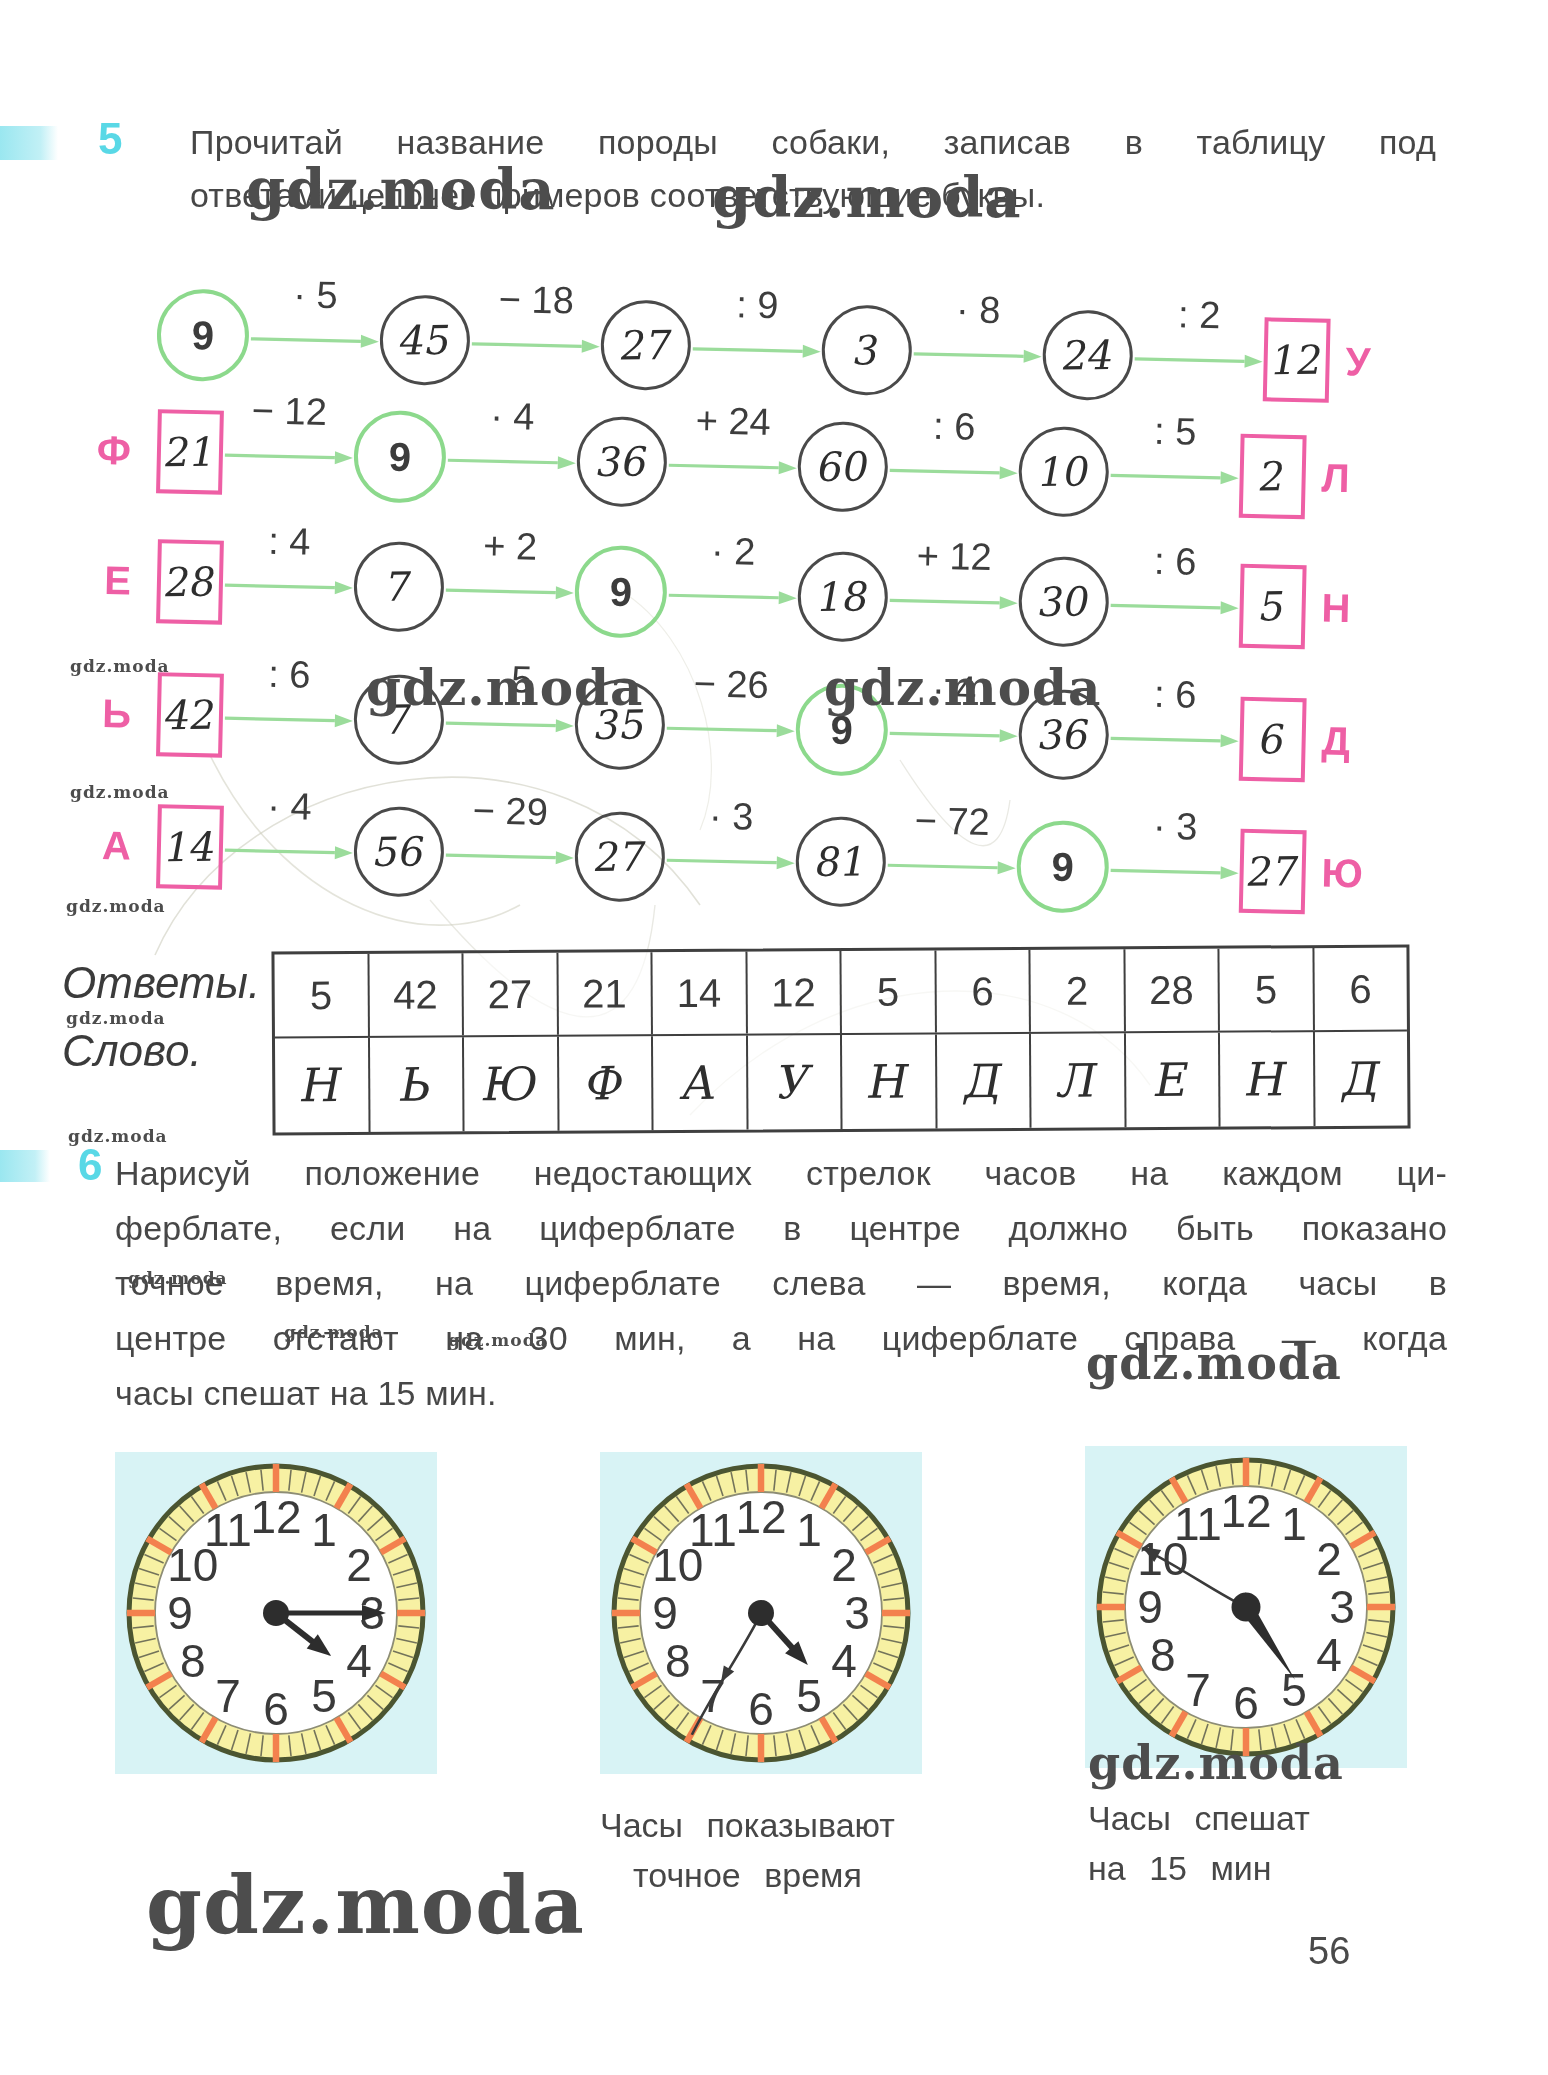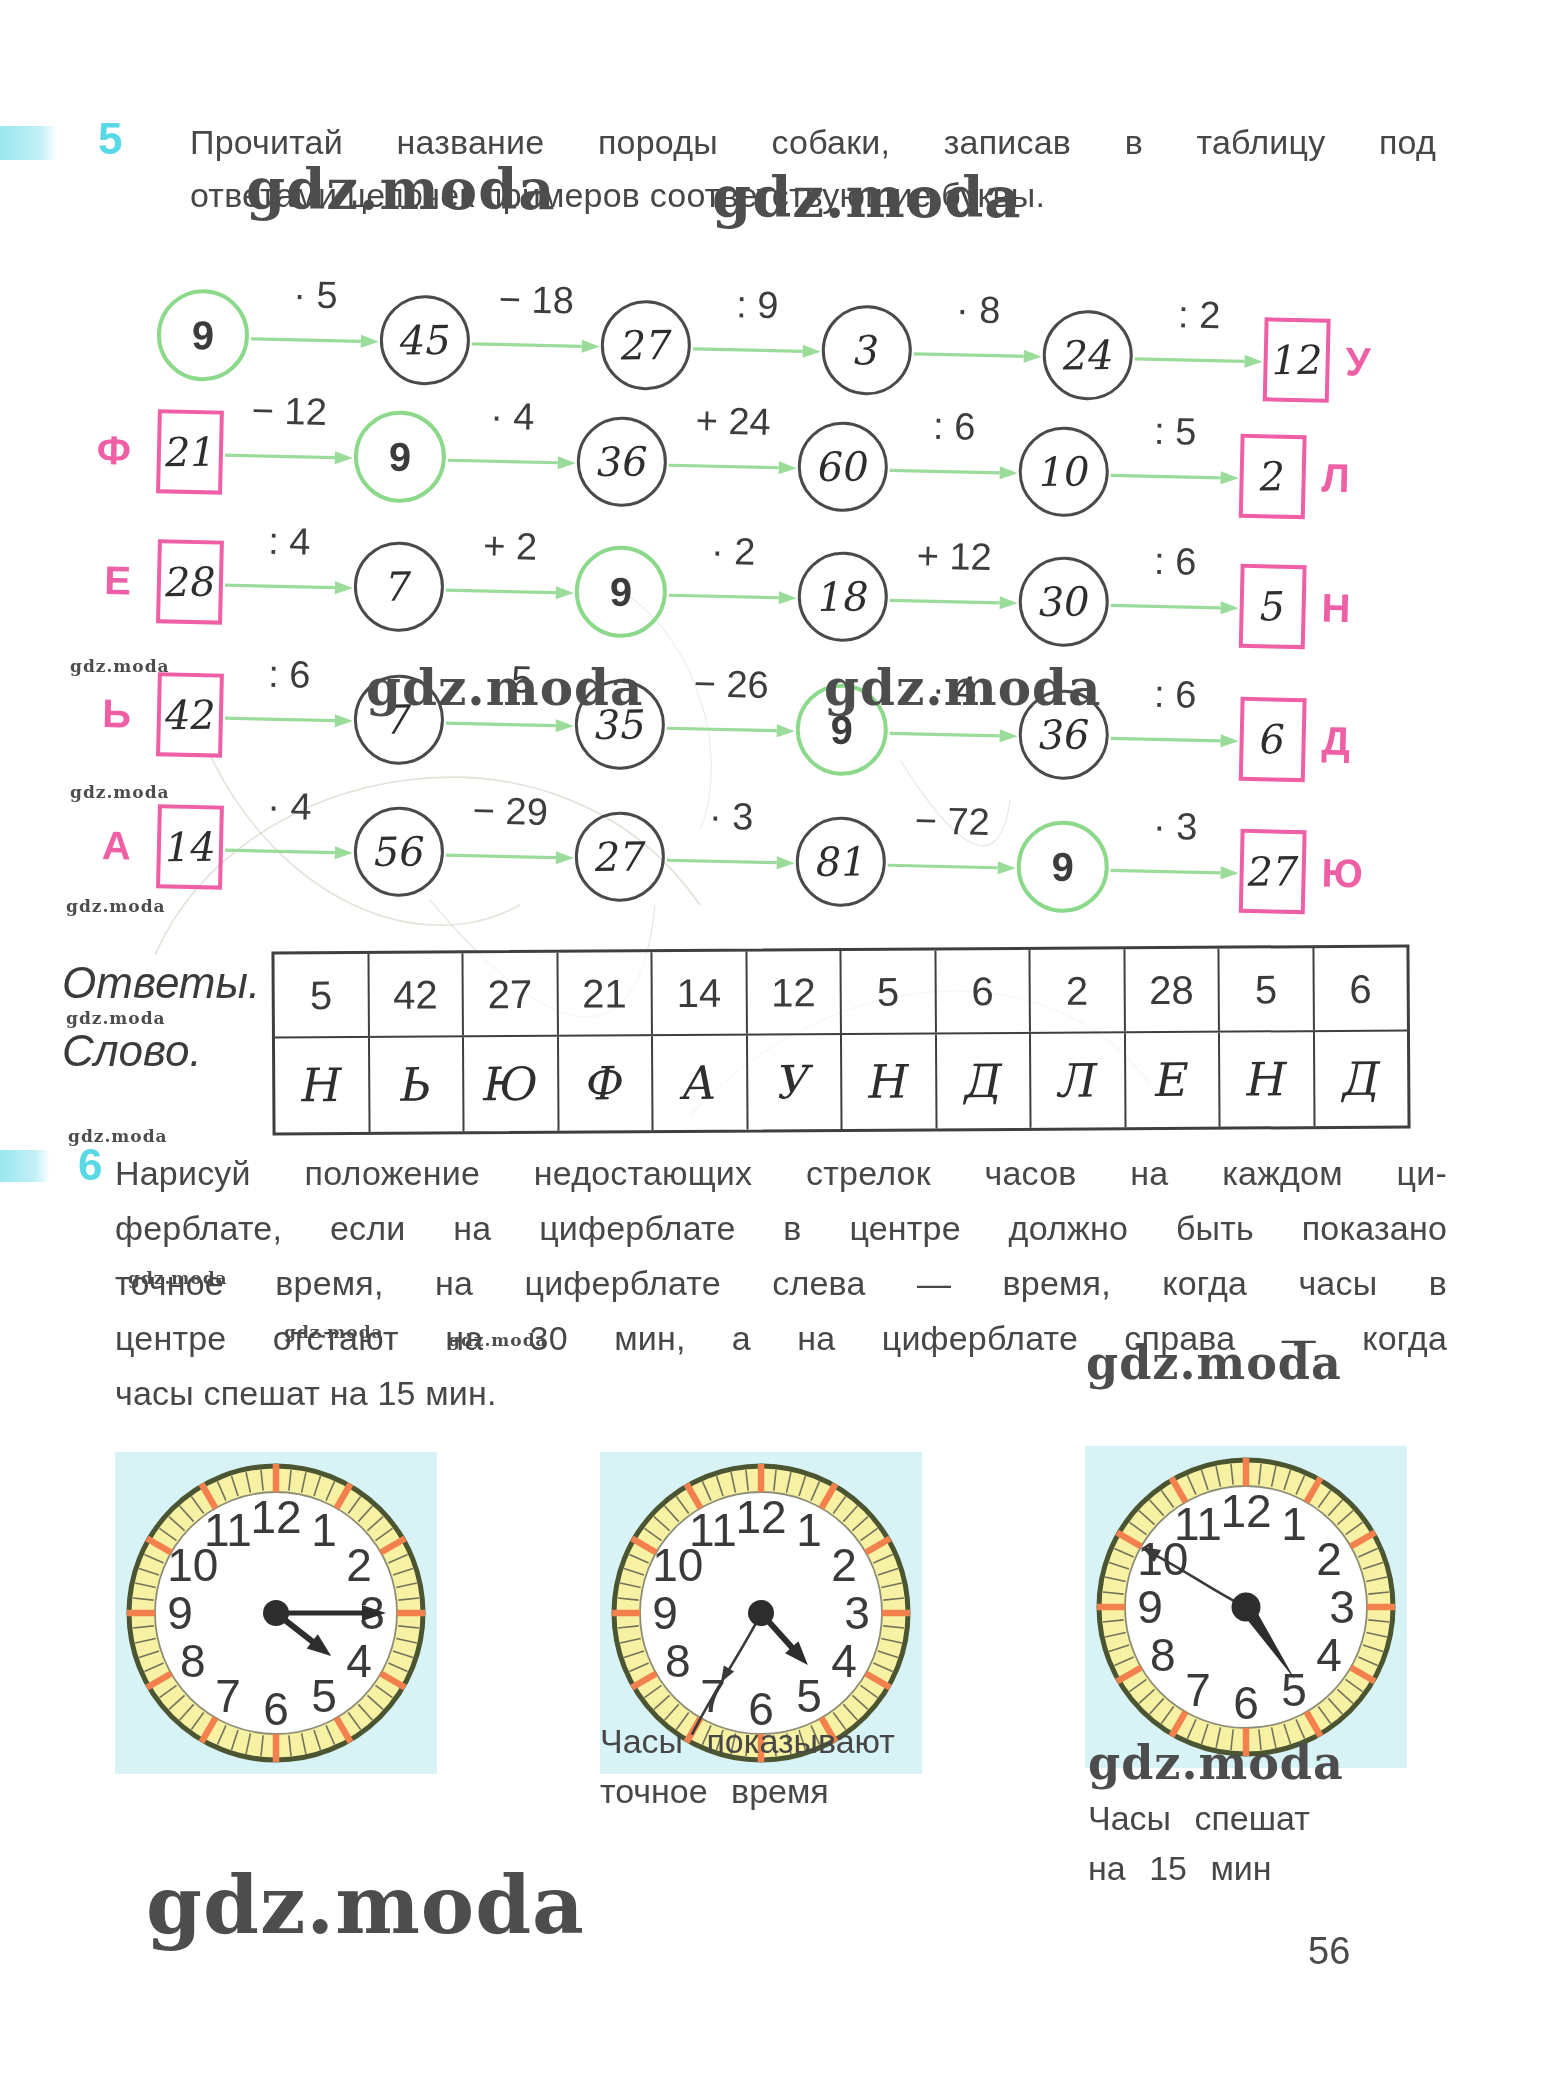--- a/index.html
+++ b/index.html
@@ -717,21 +717,21 @@
       <span class="wm" style="left: 70px; top: 782px; font-size: 17px;">gdz.moda</span>
       <span class="wm" style="left: 66px; top: 896px; font-size: 17px;">gdz.moda</span>
       <span class="wm" style="left: 66px; top: 1008px; font-size: 17px;">gdz.moda</span>
       <span class="wm" style="left: 68px; top: 1126px; font-size: 17px;">gdz.moda</span>
       <span class="wm" style="left: 128px; top: 1268px; font-size: 17px;">gdz.moda</span>
       <span class="wm" style="left: 284px; top: 1322px; font-size: 17px;">gdz.moda</span>
       <span class="wm" style="left: 448px; top: 1330px; font-size: 17px;">gdz.moda</span>
     </div>
 
   <div class="pagenum">56</div>
-    <div class="caption" style="left: 600px; top: 1716px;">
+    <div class="caption" style="left: 600px; top: 1800px; text-align: center;">
       <div>Часы показывают</div>
       <div>точное время</div>
     </div>
     <div class="caption" style="left: 1088px; top: 1793px;">
       <div>Часы спешат</div>
       <div>на 15 мин</div>
     </div>
   </div>
 
 </body></html>

